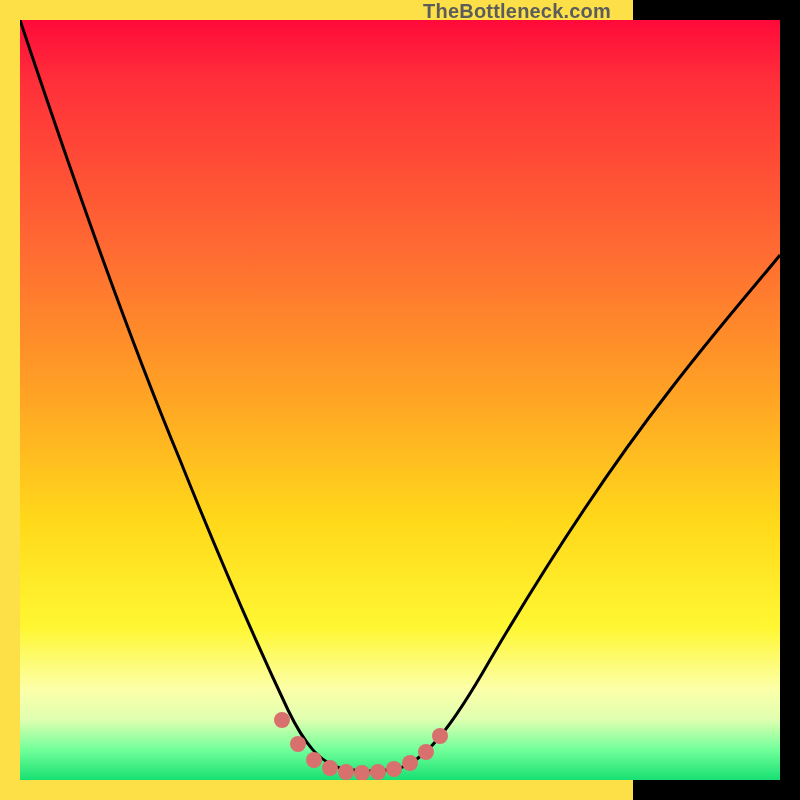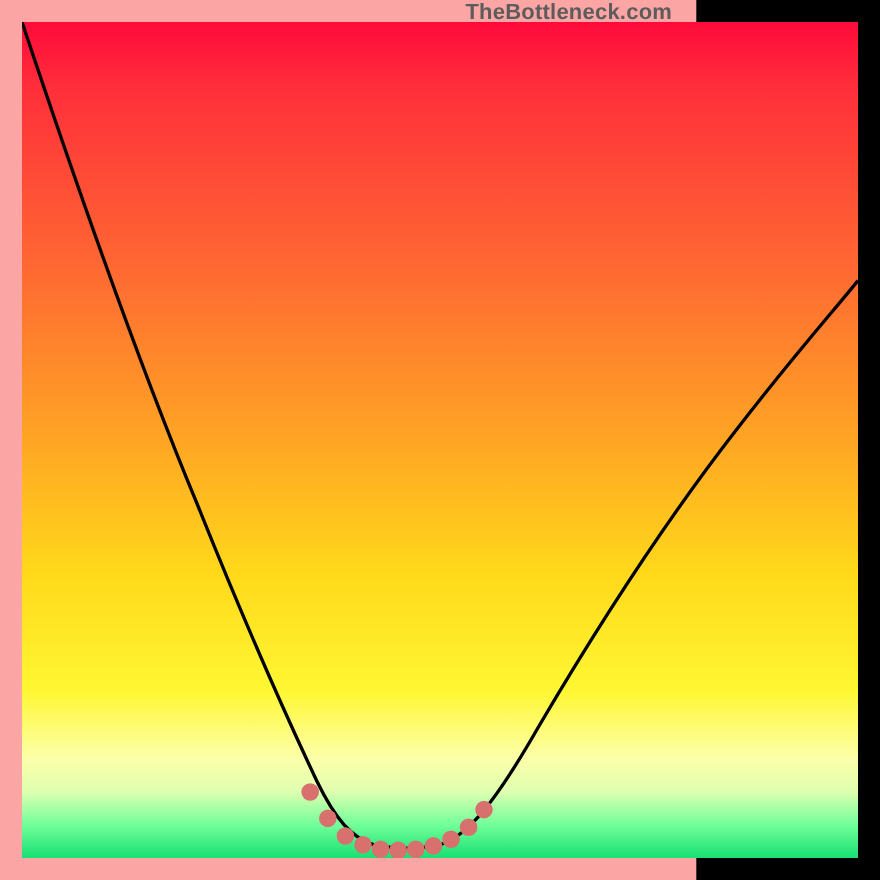--- a/index.html
+++ b/index.html
@@ -9,21 +9,21 @@
     height: 800px;
     background: #000;
     overflow: hidden;
   }
   .frame {
     position: absolute;
     left: 0;
     top: 0;
     width: 633px;
     height: 800px;
-    background: #fca5a5;
+    background: #fde047;
   }
   .plot-area {
     position: absolute;
     left: 20px;
     top: 20px;
     width: 760px;
     height: 760px;
     
     background: linear-gradient(to bottom,
       #ff0a3a 0%,

